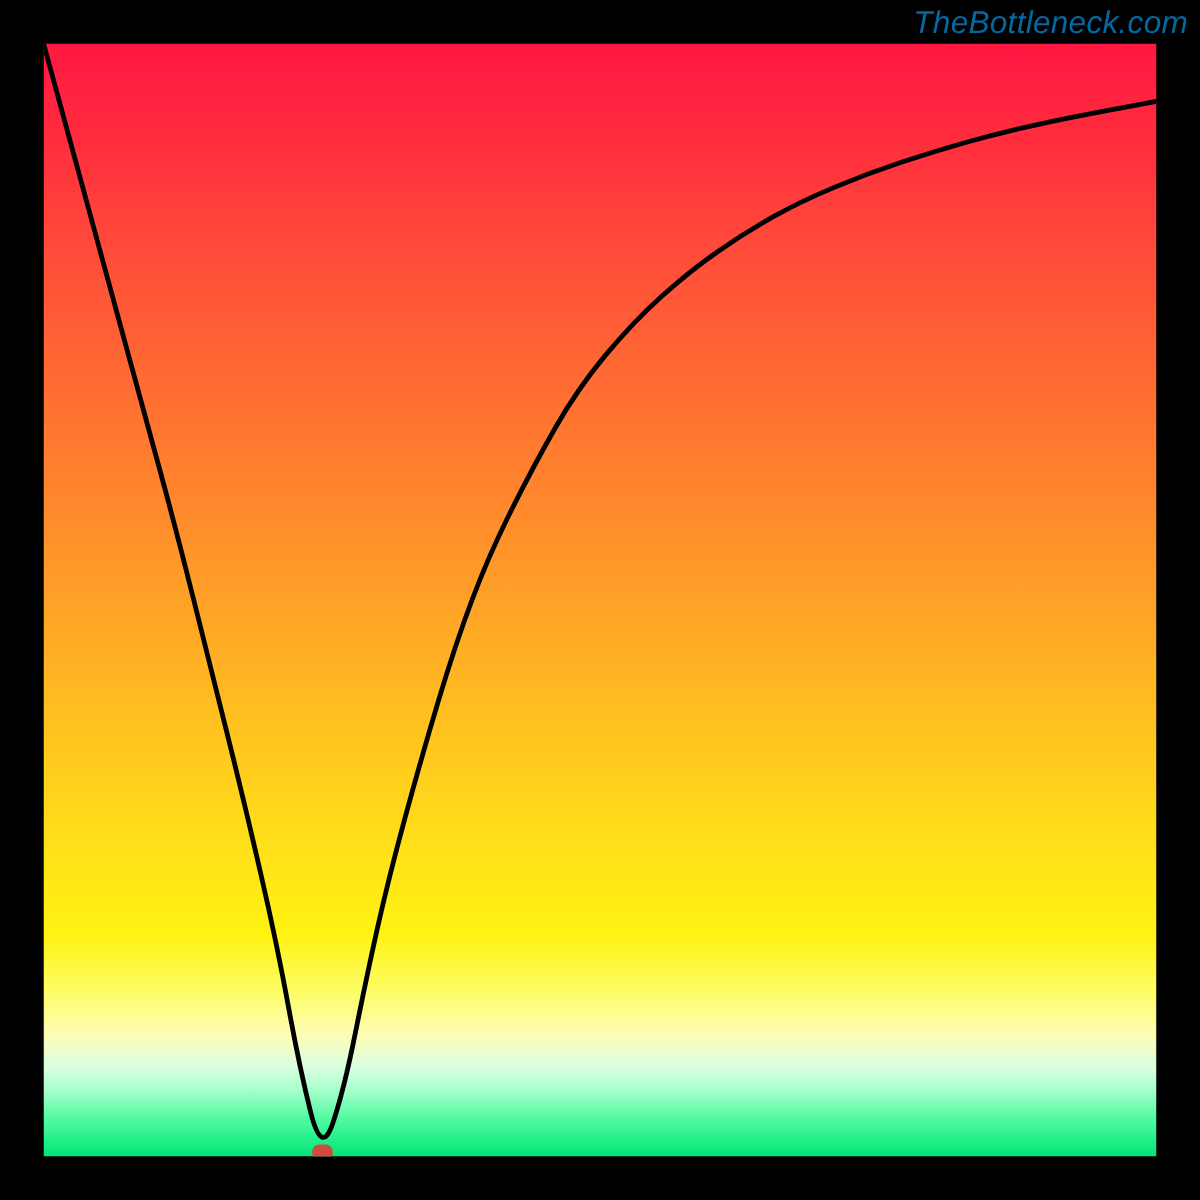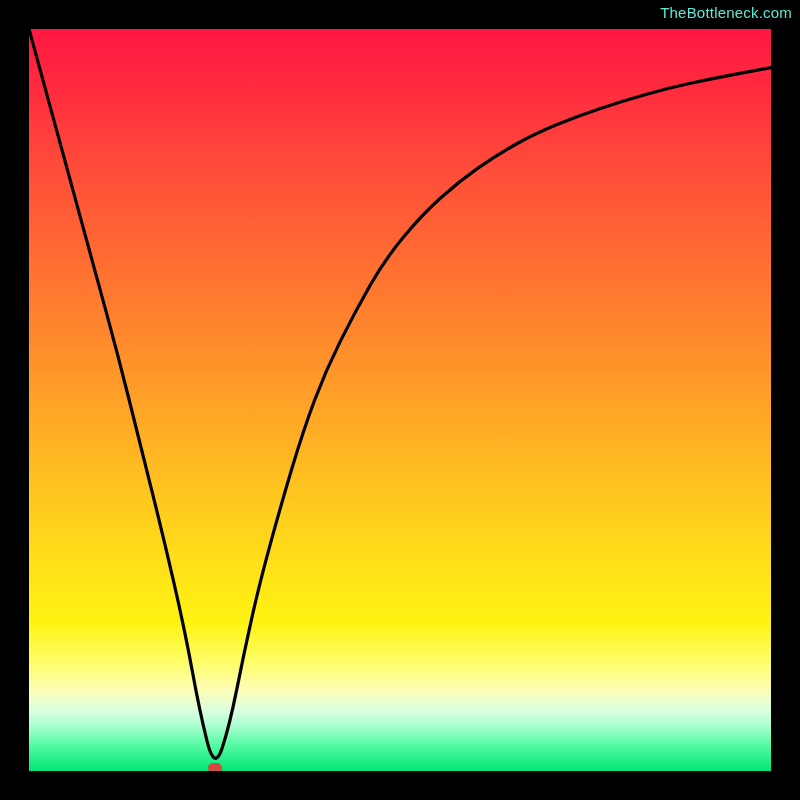--- a/index.html
+++ b/index.html
@@ -49,24 +49,25 @@
     position: absolute;
     width: 14px;
     height: 10px;
     border-radius: 5px;
     transform: translate(-50%, -50%);
   }
   .watermark {
     position: absolute;
     top: 4px;
     right: 8px;
-    color: #5eead4;
-    font-size: 15px;
+    color: #0369a1;
+    font-size: 21px;
     font-weight: 500;
     letter-spacing: 0.2px;
+    font-style: italic;
   }
 </style>
 </head>
 <body>
 
 <div class="frame">
   <div class="gradient"></div>
   <svg class="curve" viewBox="0 0 742 742" preserveAspectRatio="none">
     <path d="M 0 0 Q 0 0 11.129999999999999 40.81 Q 22.259999999999998 81.62 33.39 122.43 Q 44.519999999999996 163.24 55.65 204.04999999999998 Q 66.78 244.85999999999996 77.91 285.66999999999996 Q 89.03999999999999 326.47999999999996 100.16999999999999 371 Q 111.3 415.52 122.43 460.03999999999996 Q 133.56 504.56 144.69 552.79 Q 155.82 601.02 163.24 641.8299999999999 Q 170.66 682.64 178.07999999999998 712.3199999999999 Q 185.5 742 192.92000000000002 719.74 Q 200.34 697.48 207.76 660.38 Q 215.17999999999998 623.28 222.6 589.89 Q 230.02 556.5 241.15000000000003 515.69 Q 252.28000000000003 474.88 263.41 437.78 Q 274.54 400.68 285.67 371 Q 296.8 341.32 311.64 311.64 Q 326.48 281.96 341.32 255.99 Q 356.15999999999997 230.02000000000004 374.71000000000004 207.76000000000002 Q 393.26000000000005 185.5 411.81 168.805 Q 430.35999999999996 152.11 448.90999999999997 139.125 Q 467.46 126.13999999999999 486.01 115.75200000000001 Q 504.56000000000006 105.36400000000003 526.82 96.089 Q 549.08 86.81399999999996 571.34 79.39399999999995 Q 593.6 71.97399999999993 615.86 65.66699999999997 Q 638.12 59.360000000000014 660.38 54.537000000000035 Q 682.64 49.714000000000055 712.3199999999999 44.14900000000006 T 742 38.58400000000006" fill="none" stroke="#000" stroke-width="3.2" stroke-linecap="round"></path>
   </svg>

